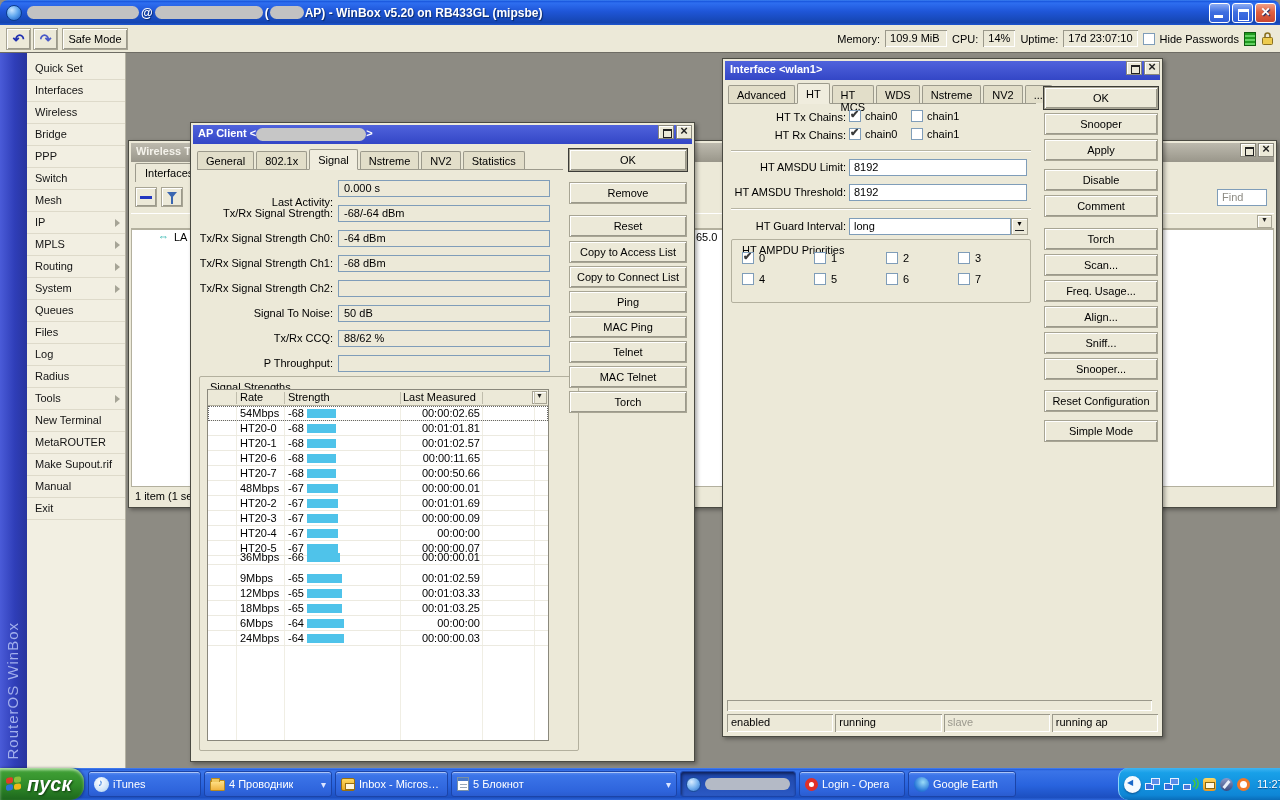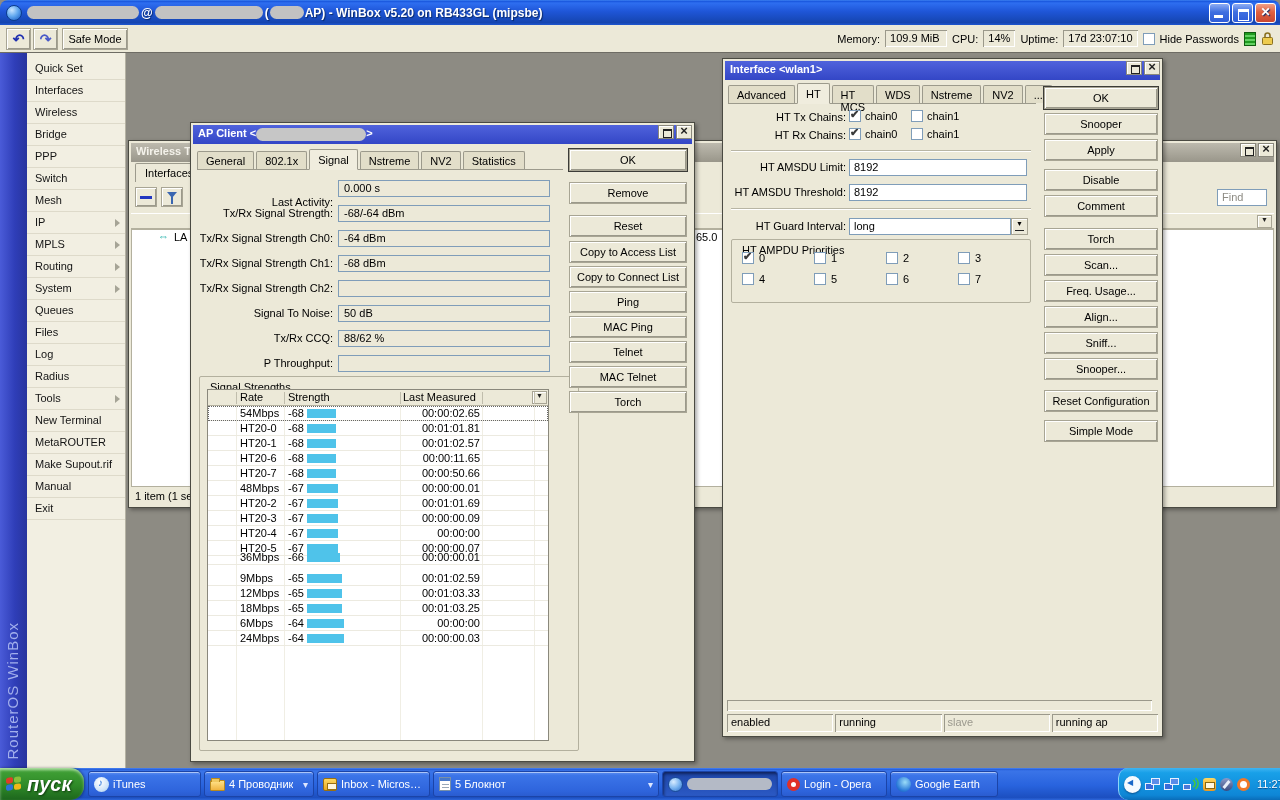--- a/index.html
+++ b/index.html
@@ -592,21 +592,21 @@
           <span class="fl-b"></span>
           <span class="fl-y"></span>
         </span>
       <span>пуск</span>
     </div>
     <div id="task-btns">
         <div class="tbtn" style="width: 113px;">
           <span class="ti ti-itunes"></span>
           <span class="tlabel">iTunes</span>
         </div>
-        <div class="tbtn" style="width: 110px;">
+        <div class="tbtn" style="width: 128px;">
           <span class="ti ti-folder"></span>
           <span class="tlabel">4 Проводник</span>
           <span class="tdrop"></span>
         </div>
         <div class="tbtn" style="width: 113px;">
           <span class="ti ti-outlook"></span>
           <span class="tlabel">Inbox - Microsoft...</span>
         </div>
         <div class="tbtn" style="width: 226px;">
           <span class="ti ti-notepad"></span>

